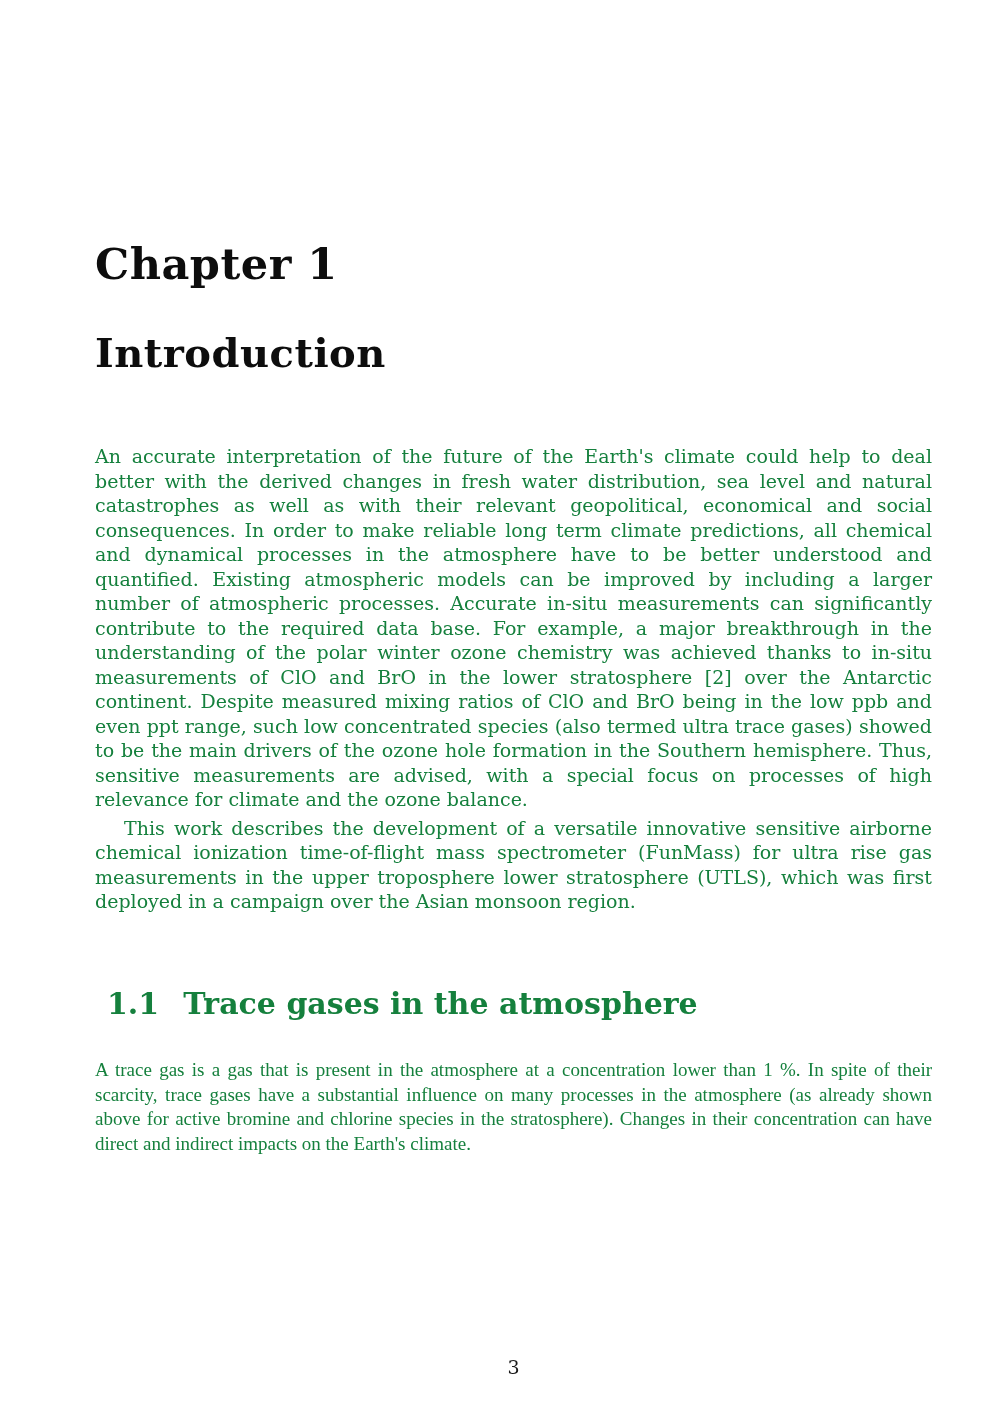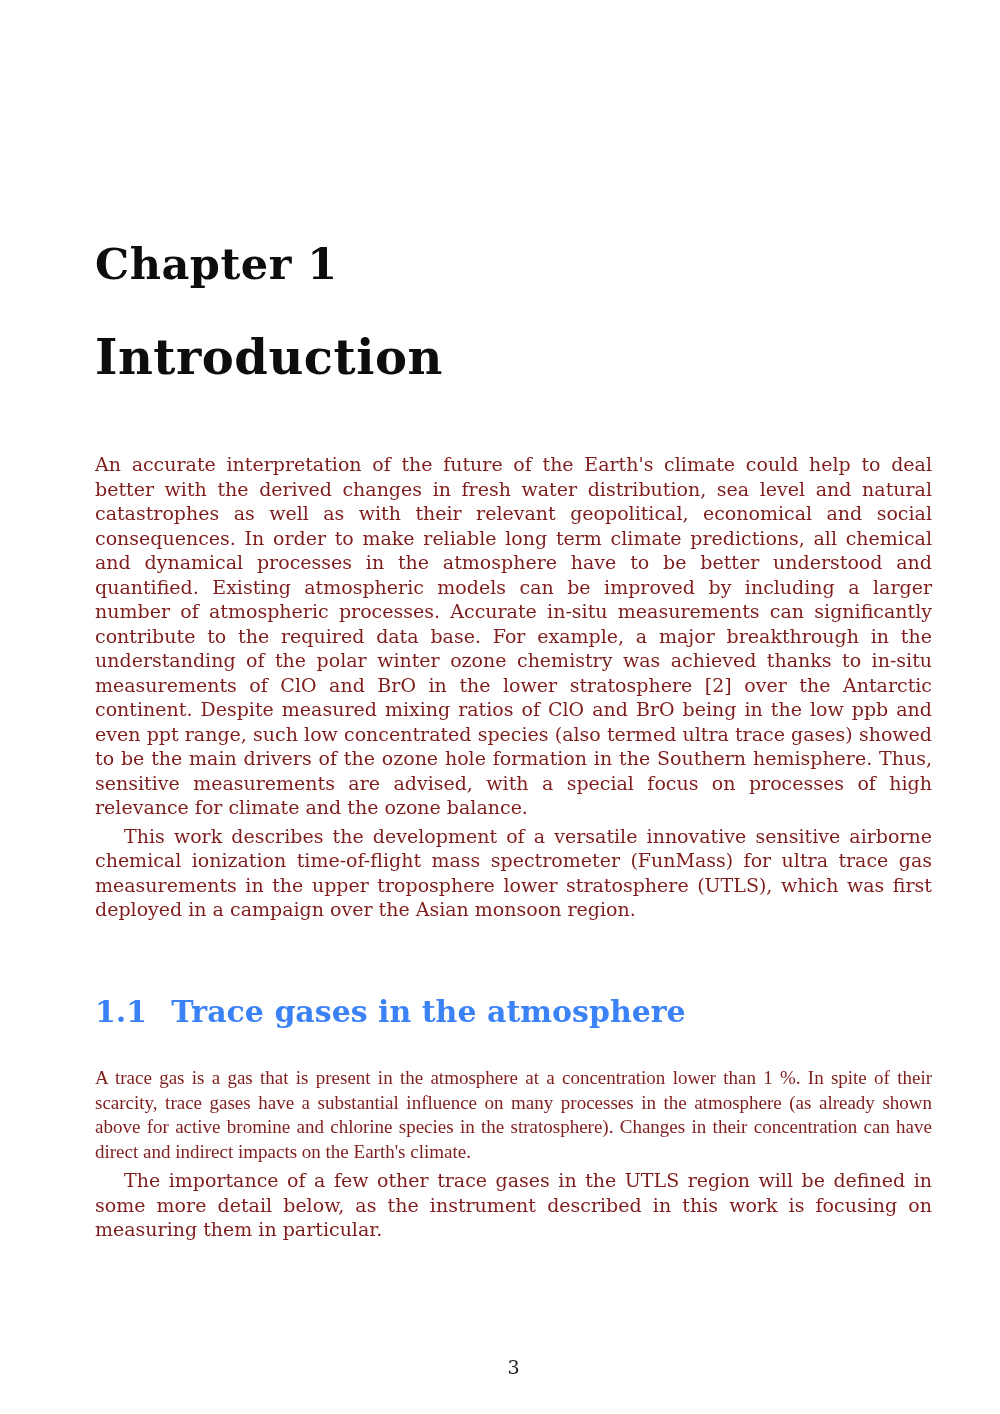--- a/index.html
+++ b/index.html
@@ -29,50 +29,50 @@
   .chapter-label {
     margin: 0;
     font-size: 43px;
     line-height: 1.0;
     font-weight: bold;
     color: #0d0d0d;
     letter-spacing: 0.5px;
   }
   .chapter-title {
     margin: 47px 0 0 0;
-    font-size: 48px;
+    font-size: 40px;
     line-height: 1.0;
     font-weight: bold;
     color: #0d0d0d;
     letter-spacing: 0.5px;
   }
   .body-par {
     margin: 4px 0 0 0;
     font-size: 19px;
     line-height: 24.5px;
     text-align: justify;
     text-justify: inter-word;
     hyphens: none;
-    color: #7f1d1d;
+    color: #15803d;
   }
   .first-par {
     margin-top: 71px;
   }
   .indent {
     text-indent: 29px;
   }
   .noindent {
     text-indent: 0;
   }
   .section-heading {
-    margin: 73px 0 0 0;
+    margin: 73px 0 0 12px;
     font-size: 30px;
     line-height: 1.15;
     font-weight: bold;
-    color: #3b82f6;
+    color: #15803d;
   }
   .section-heading .sec-num {
     display: inline-block;
     margin-right: 24px;
   }
   .section-first {
     margin-top: 37px;
     font-family: Liberation Serif, serif;
   }
   .page-number {
@@ -90,27 +90,26 @@
 
 <div class="sheet">
   <div class="content">
 
     <h1 class="chapter-label">Chapter 1</h1>
 
     <h1 class="chapter-title">Introduction</h1>
 
     <p class="body-par noindent first-par">An accurate interpretation of the future of the Earth's climate could help to deal better with the derived changes in fresh water distribution, sea level and natural catastrophes as well as with their relevant geopolitical, economical and social consequences. In order to make reliable long term climate predictions, all chemical and dynamical processes in the atmosphere have to be better understood and quantified. Existing atmospheric models can be improved by including a larger number of atmospheric processes. Accurate in-situ measurements can significantly contribute to the required data base. For example, a major breakthrough in the understanding of the polar winter ozone chemistry was achieved thanks to in-situ measurements of ClO and BrO in the lower stratosphere [2] over the Antarctic continent. Despite measured mixing ratios of ClO and BrO being in the low ppb and even ppt range, such low concentrated species (also termed ultra trace gases) showed to be the main drivers of the ozone hole formation in the Southern hemisphere. Thus, sensitive measurements are advised, with a special focus on processes of high relevance for climate and the ozone balance.</p>
 
-    <p class="body-par indent">This work describes the development of a versatile innovative sensitive airborne chemical ionization time-of-flight mass spectrometer (FunMass) for ultra trace gas measurements in the upper troposphere lower stratosphere (UTLS), which was first deployed in a campaign over the Asian monsoon region.</p>
+    <p class="body-par indent">This work describes the development of a versatile innovative sensitive airborne chemical ionization time-of-flight mass spectrometer (FunMass) for ultra rise gas measurements in the upper troposphere lower stratosphere (UTLS), which was first deployed in a campaign over the Asian monsoon region.</p>
 
     <h2 class="section-heading">
       <span class="sec-num">1.1</span><span class="sec-title">Trace gases in the atmosphere</span>
     </h2>
 
     <p class="body-par noindent section-first">A trace gas is a gas that is present in the atmosphere at a concentration lower than 1 %. In spite of their scarcity, trace gases have a substantial influence on many processes in the atmosphere (as already shown above for active bromine and chlorine species in the stratosphere). Changes in their concentration can have direct and indirect impacts on the Earth's climate.</p>
 
 
-    <p class="body-par indent">The importance of a few other trace gases in the UTLS region will be defined in some more detail below, as the instrument described in this work is focusing on measuring them in particular.</p>
 
   </div>
 
   <div class="page-number">3</div>
 </div>
 
 </body></html>

